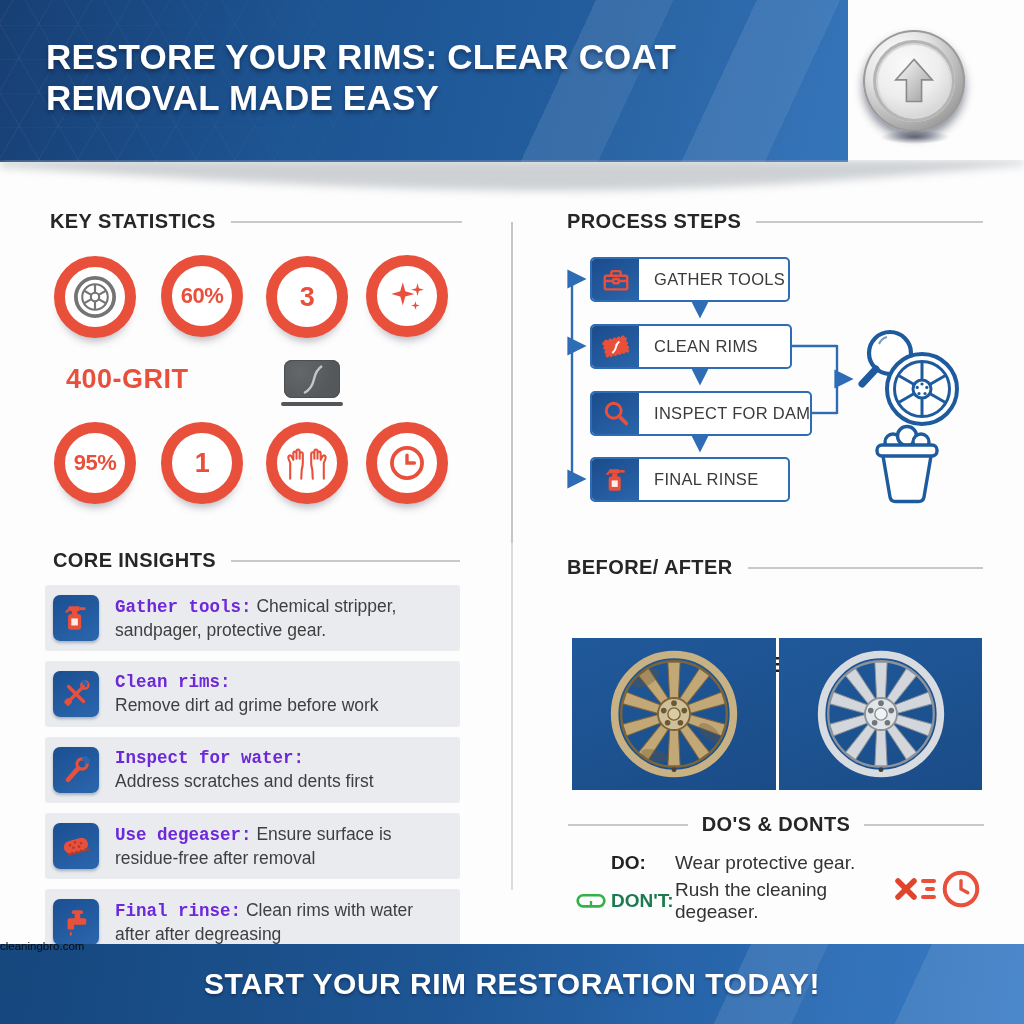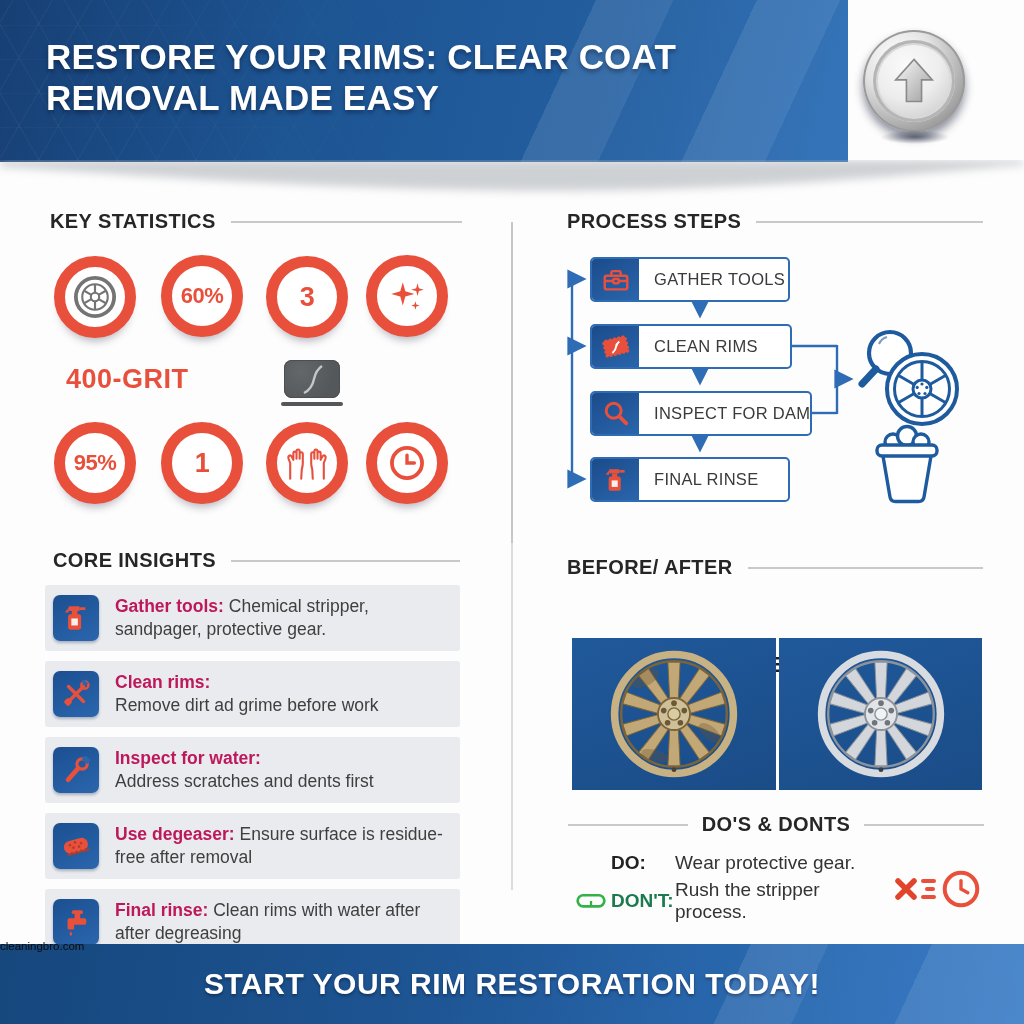--- a/index.html
+++ b/index.html
@@ -53,21 +53,21 @@
              box-shadow:inset 0 0 0 1px #4c4f52;}
   .sandbase{position:absolute;left:281px;top:402px;width:62px;height:4px;background:#54575a;border-radius:2px;}
 
   
   .insights{position:absolute;left:45px;top:585px;width:415px;display:flex;flex-direction:column;gap:10px;}
   .insight{background:#e9ebee;border-radius:3px;min-height:56px;display:flex;align-items:center;padding:5px 8px;}
   .insight-icon{width:46px;height:46px;border-radius:7px;flex:0 0 46px;
                 background:linear-gradient(150deg,#1b4f91,#2b66ad);
                 display:flex;align-items:center;justify-content:center;box-shadow:0 2px 3px rgba(20,40,80,.3);}
   .insight-text{margin-left:16px;font-size:17.5px;line-height:23px;color:#3f3f3f;}
-  .insight-text b{color:#be185d;}
+  .insight-text b{color:#6d28d9;font-family:Liberation Mono, monospace;}
   .insight.stacked .insight-text b{display:block;}
 
   
   .flow{position:absolute;left:540px;top:245px;width:484px;height:300px;}
   .flow-lines{position:absolute;left:0;top:0;}
   .fbox{position:absolute;height:45px;display:flex;background:#ffffff;border:2px solid #2e6db6;
         border-radius:5px;overflow:hidden;box-sizing:border-box;}
   .fico{width:47px;background:linear-gradient(150deg,#1b4c8c,#2a65ab);
         display:flex;align-items:center;justify-content:center;flex:0 0 47px;}
   .flabel{flex:1;display:flex;align-items:center;padding-left:15px;font-size:16.5px;
@@ -516,21 +516,21 @@
       <span>Wear protective gear.</span>
     </div>
     <div class="drow">
       <span class="dicon">
         <svg width="32" height="20" viewBox="0 0 36 20">
           <rect x="3" y="3.5" width="30" height="12.5" rx="6.2" fill="none" stroke="#35b14a" stroke-width="3"></rect>
           <path d="M18,10 v6" stroke="#35b14a" stroke-width="2.6"></path>
         </svg>
       </span>
       <span class="dlabel green">DON'T:</span>
-      <span>Rush the stripper process.</span>
+      <span>Rush the cleaning degeaser.</span>
     </div>
   </div>
 
   <div class="rush">
     <svg class="rx" width="24" height="24" viewBox="0 0 24 24">
       <path d="M4,4 L20,20 M20,4 L4,20" stroke="#e0452c" stroke-width="5.5" stroke-linecap="round" fill="none"></path>
     </svg>
     <span class="dash d1"></span>
     <span class="dash d2"></span>
     <span class="dash d3"></span>

